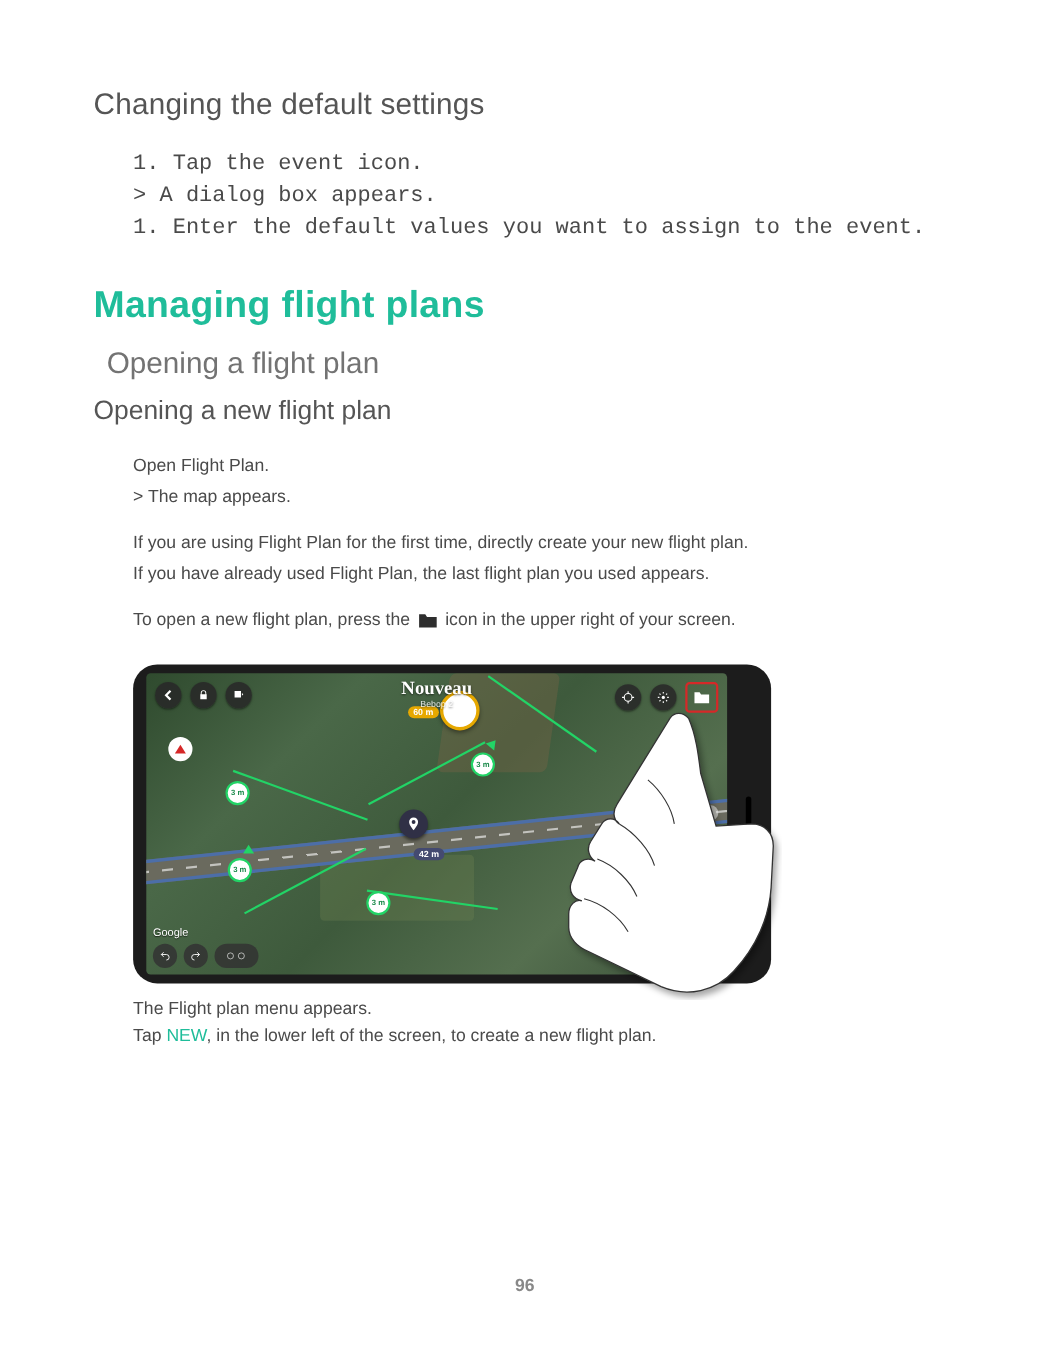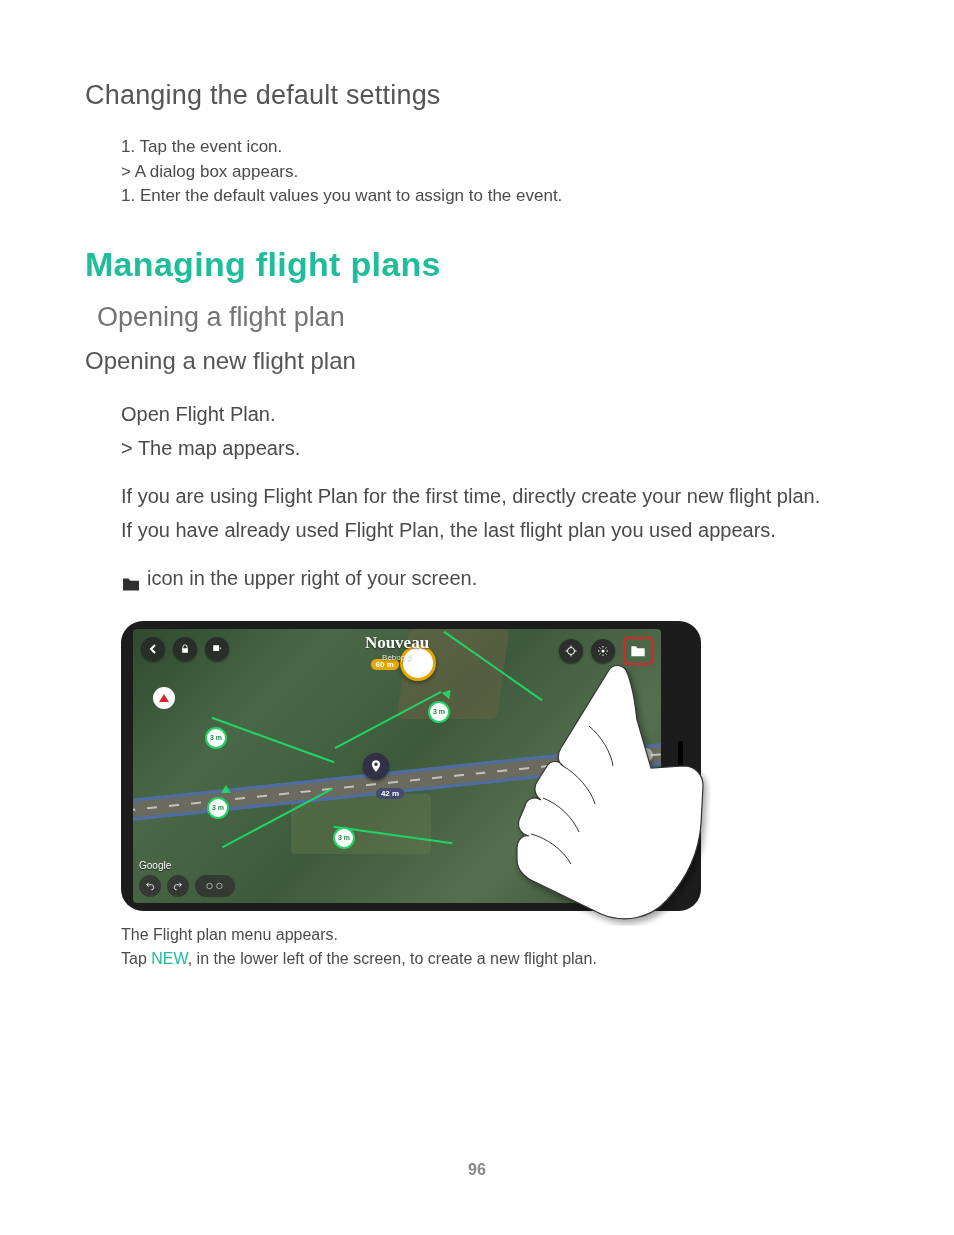--- a/index.html
+++ b/index.html
@@ -19,23 +19,24 @@
     .h-section {
       font-size: 27px;
       font-weight: 400;
       color: #555;
       margin-bottom: 24px;
       letter-spacing: 0.2px;
     }
     .steps {
       margin-left: 36px;
       margin-bottom: 36px;
-      font-size: 17px;
+      font-size: 20px;
       line-height: 1.45;
       color: #4a4a4a;
+      font-family: Liberation Mono, monospace;
     }
     .h-major {
       font-size: 34px;
       font-weight: 700;
       color: #1fbd9a;
       margin-bottom: 18px;
       letter-spacing: 0.3px;
     }
     .h-sub {
       font-size: 27px;
@@ -45,21 +46,21 @@
       margin-left: 12px;
     }
     .h-sub2 {
       font-size: 24px;
       font-weight: 400;
       color: #555;
       margin-bottom: 24px;
     }
     .body-block {
       margin-left: 36px;
-      font-size: 20px;
+      font-size: 16px;
       line-height: 1.5;
       color: #4a4a4a;
     }
     .body-block p { margin-bottom: 4px; }
     .body-block .gap { margin-top: 18px; }
     .inline-icon-line {
       margin-top: 18px;
       display: flex;
       align-items: center;
       flex-wrap: wrap;
@@ -204,20 +205,21 @@
 <h2 class="h-sub">Opening a flight plan</h2>
 
 <h3 class="h-sub2">Opening a new flight plan</h3>
 
 <div class="body-block">
   <p>Open Flight Plan.</p>
   <p>&gt; The map appears.</p>
   <p class="gap">If you are using Flight Plan for the first time, directly create your new flight plan.</p>
   <p>If you have already used Flight Plan, the last flight plan you used appears.</p>
   <div class="inline-icon-line">
+    <span>To open a new flight plan, press the</span>
     <span class="folder-icon">
       <svg viewBox="0 0 24 20" width="20" height="16">
         <path d="M2 3 L9 3 L11 6 L22 6 L22 18 L2 18 Z" fill="#2e2e2e"></path>
       </svg>
     </span>
     <span>icon in the upper right of your screen.</span>
   </div>
 </div>
 
 <div class="screenshot">

